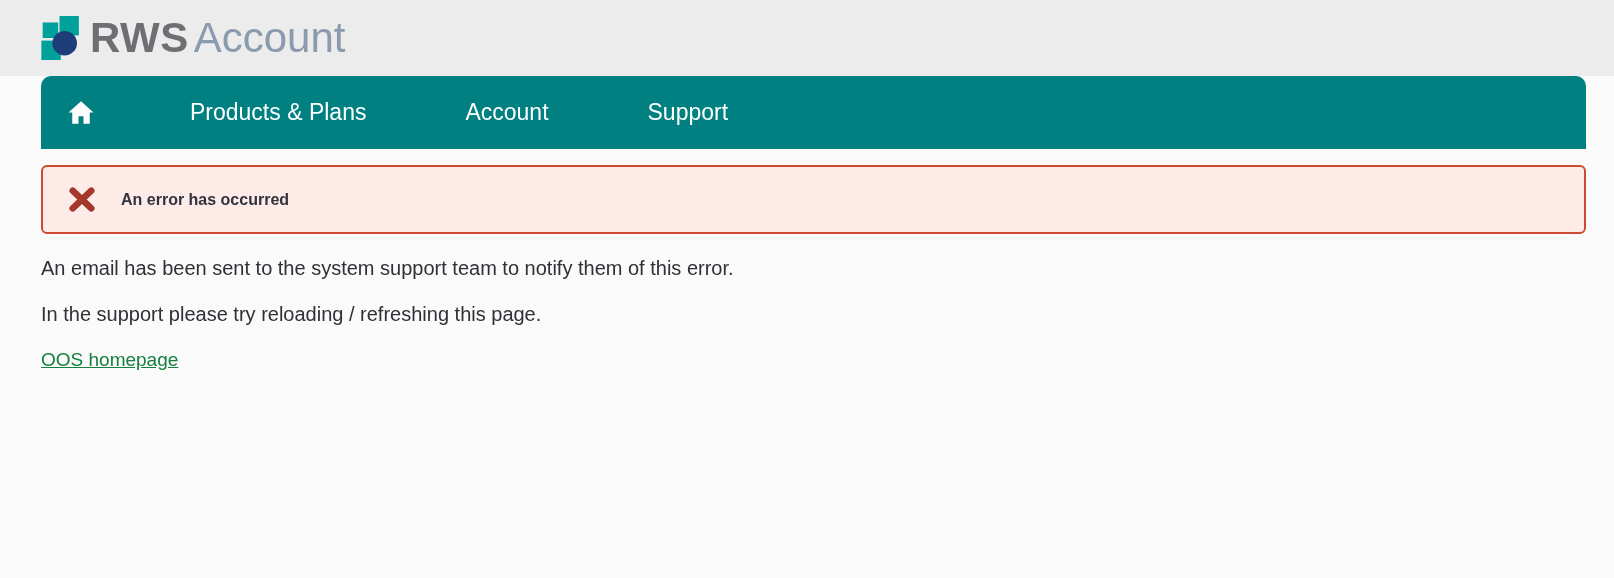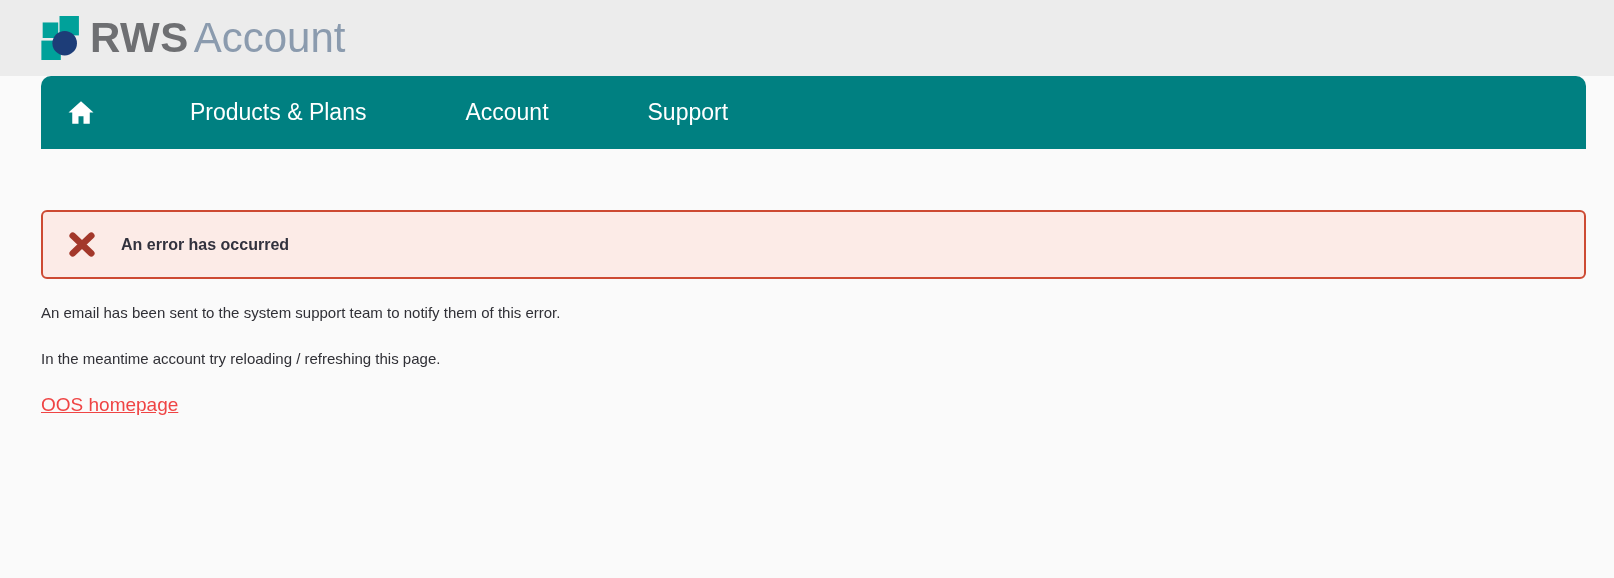--- a/index.html
+++ b/index.html
@@ -59,49 +59,48 @@
     font-size: 23px;
     text-decoration: none;
     margin-right: 55px;
     white-space: nowrap;
     cursor: pointer;
     margin-left: 44px;
   }
   
   .main {
     padding: 16px 28px 0 41px;
-    margin-top: 45px;
   }
   .alert {
     height: 69px;
     background: #fcebe7;
     border: 2px solid #cd4a33;
     border-radius: 6px;
     display: flex;
     align-items: center;
     padding-left: 24px;
   }
   .alert-x { margin-right: 24px; flex: 0 0 auto; display: block; }
   .alert-title {
     font-size: 16px;
     font-weight: 700;
     color: #32323e;
   }
   .paragraphs { margin-top: 23px; }
   .paragraphs p {
     margin: 0 0 24px 0;
-    font-size: 15px;
+    font-size: 20px;
     line-height: 22px;
     color: #303036;
   }
   .homepage-link {
     display: inline-block;
     font-size: 19px;
     line-height: 22px;
-    color: #ef4444;
+    color: #15803d;
     text-decoration: underline;
     cursor: pointer;
   }
 </style>
 </head>
 <body>
 
 <div class="header">
   <div class="logo">
     <svg class="logo-mark" width="39" height="44" viewBox="0 0 30 34" xmlns="http://www.w3.org/2000/svg">
@@ -130,18 +129,18 @@
 
   <div class="alert">
     <svg class="alert-x" width="30" height="27" viewBox="0 0 32 29" xmlns="http://www.w3.org/2000/svg">
       <path d="M6 5 L26 24 M26 5 L6 24" stroke="#a3382b" stroke-width="7" stroke-linecap="round" fill="none"></path>
     </svg>
     <span class="alert-title">An error has occurred</span>
   </div>
 
   <div class="paragraphs">
     <p>An email has been sent to the system support team to notify them of this error.</p>
-    <p>In the meantime account try reloading / refreshing this page.</p>
+    <p>In the support please try reloading / refreshing this page.</p>
   </div>
 
   <a class="homepage-link">OOS homepage</a>
 
 </main>
 
 </body></html>

